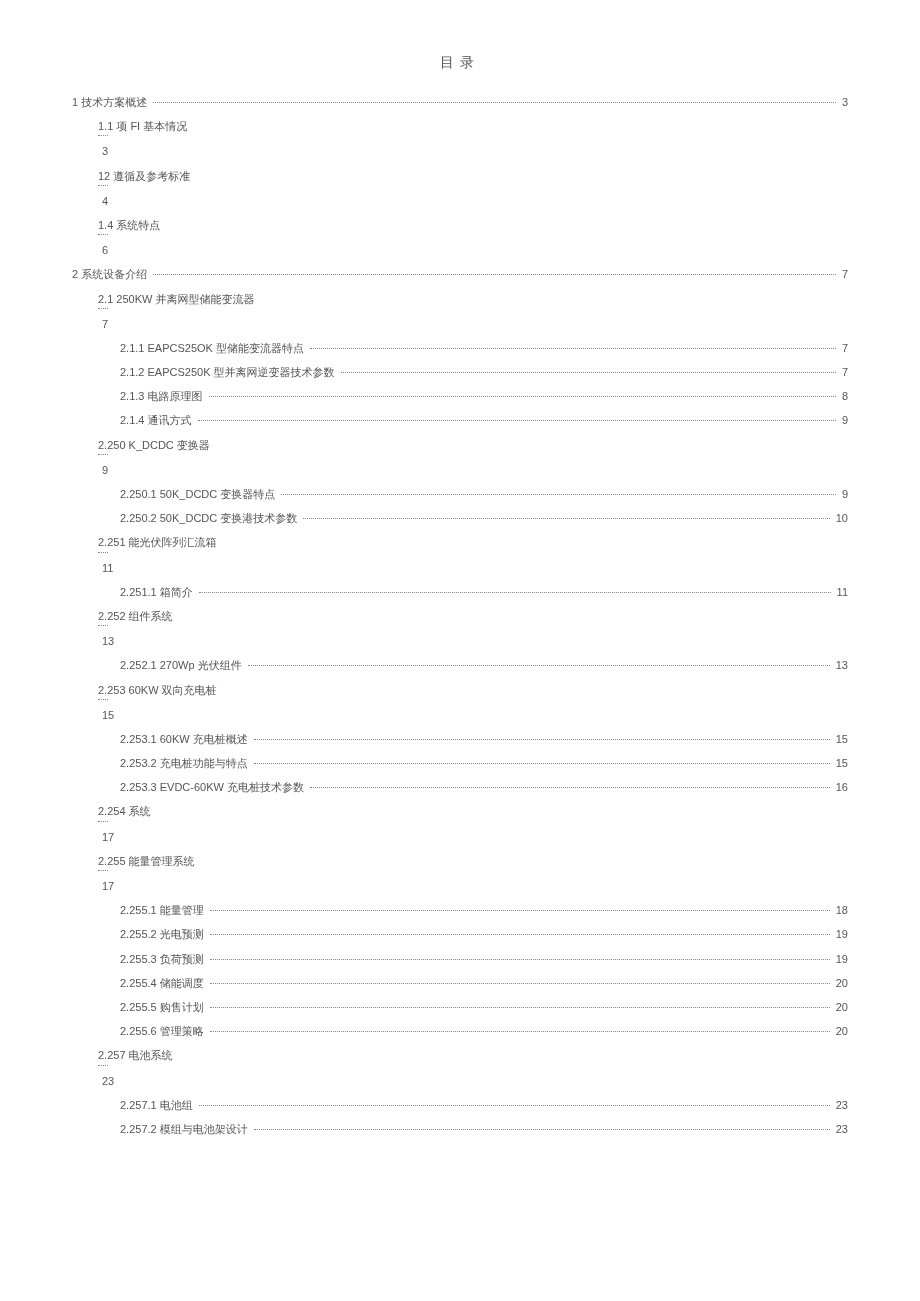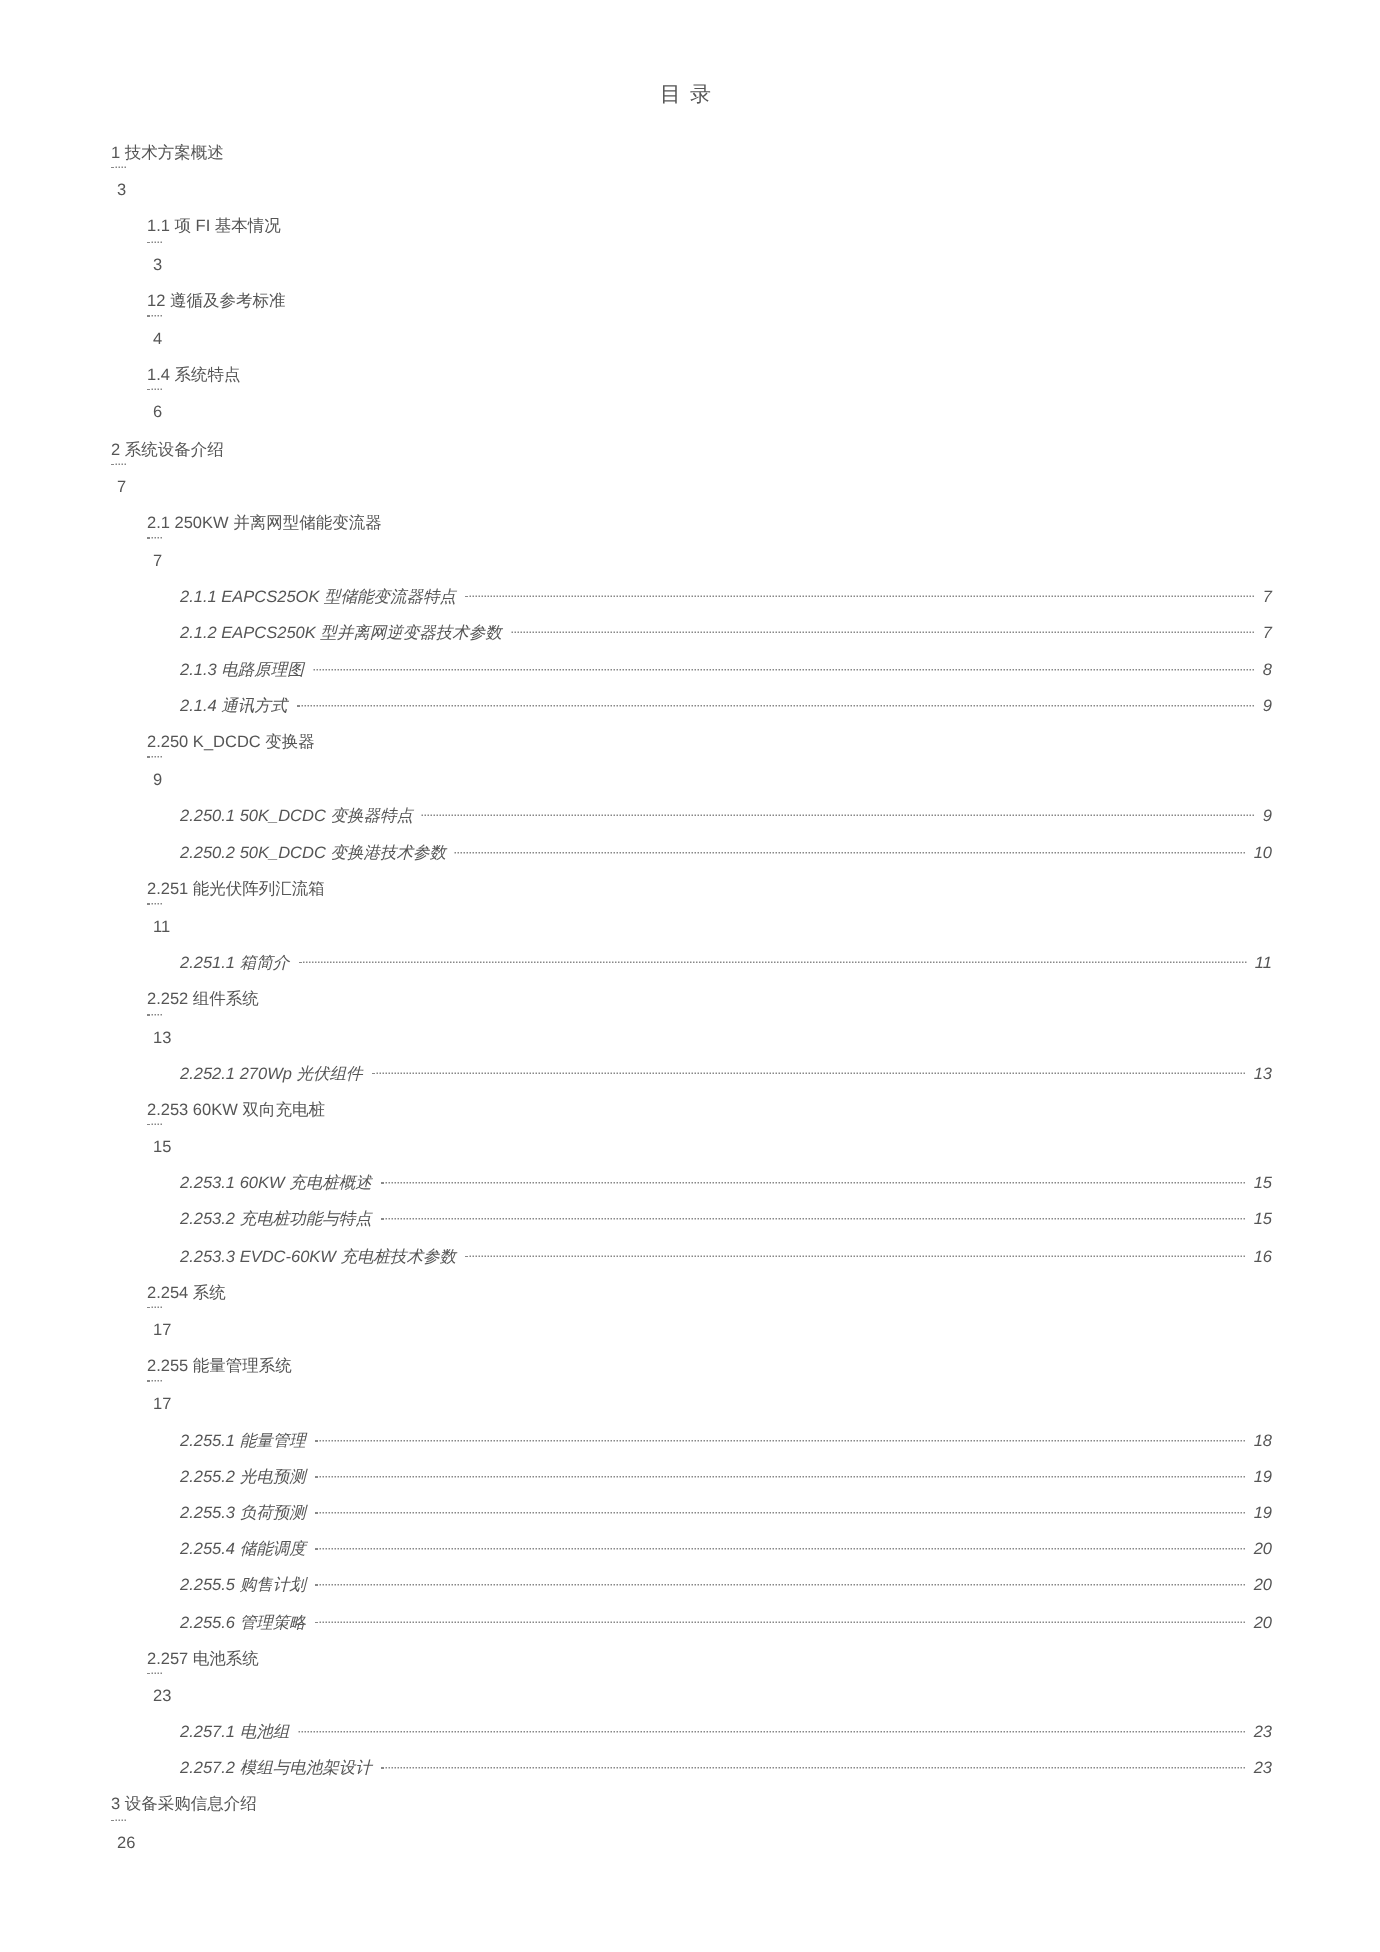--- a/index.html
+++ b/index.html
@@ -41,23 +41,23 @@
     flex: 1 1 auto;
     border-bottom: 1px dotted #888;
     transform: translateY(-3px);
     margin: 0 2px;
     min-width: 10px;
   }
   .toc-page {
     flex: 0 0 auto;
     padding-left: 4px;
   }
-  .lv0 { padding-left: 0px; flex-direction: column; }
+  .lv0 { padding-left: 0px; }
   .lv1 { padding-left: 24px; flex-direction: column; }
-  .lv2 { padding-left: 48px; font-style: italic; }
+  .lv2 { padding-left: 48px; }
 </style>
 </head>
 <body>
 
 <div class="page">
   <div class="toc-title">目录</div>
   <div class="toc" id="toc-container">
       <div class="toc-row lv0">
         <span class="toc-label">1 技术方案概述</span>
         <span class="toc-dots"></span>
@@ -211,19 +211,14 @@
       <div class="toc-row lv2">
         <span class="toc-label">2.257.1 电池组</span>
         <span class="toc-dots"></span>
         <span class="toc-page">23</span>
       </div>
       <div class="toc-row lv2">
         <span class="toc-label">2.257.2           模组与电池架设计</span>
         <span class="toc-dots"></span>
         <span class="toc-page">23</span>
       </div>
-      <div class="toc-row lv0">
-        <span class="toc-label">3 设备采购信息介绍</span>
-        <span class="toc-dots"></span>
-        <span class="toc-page">26</span>
-      </div>
     </div>
 </div>
 
 </body></html>

